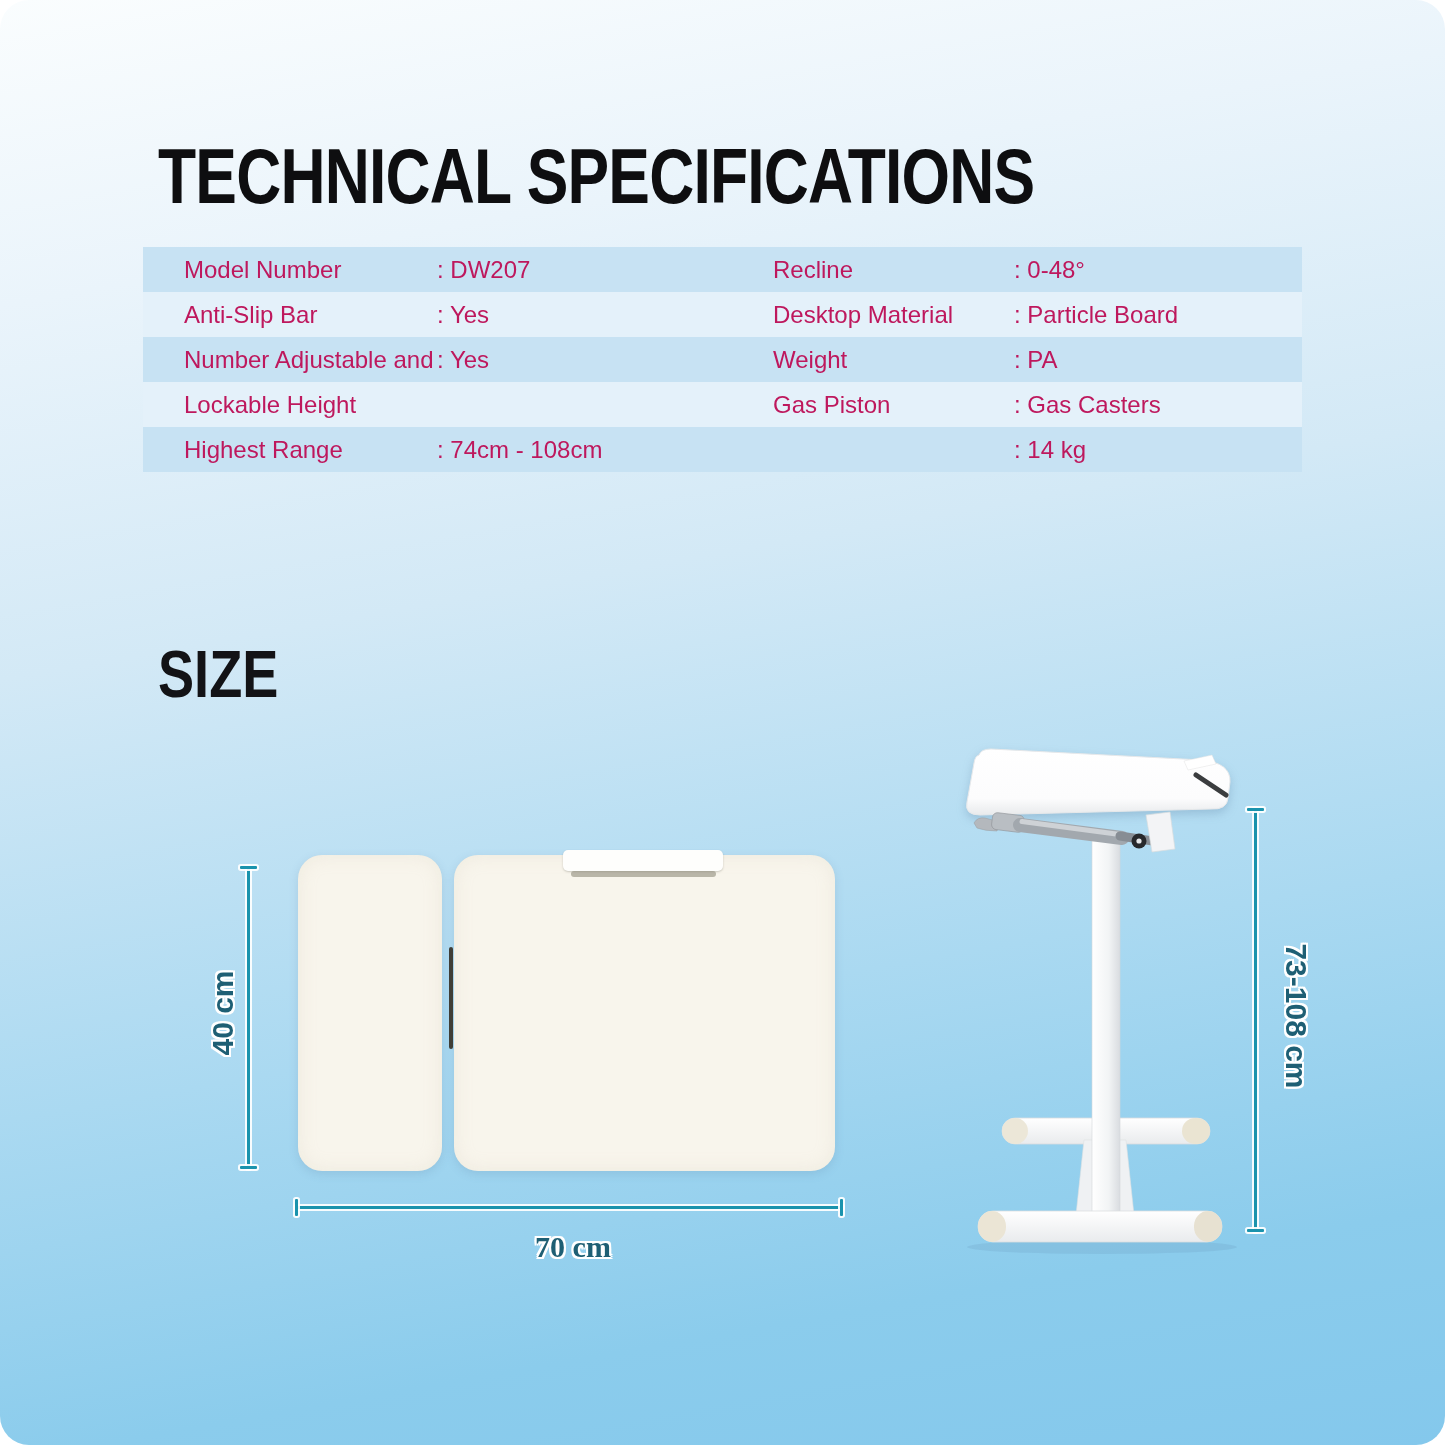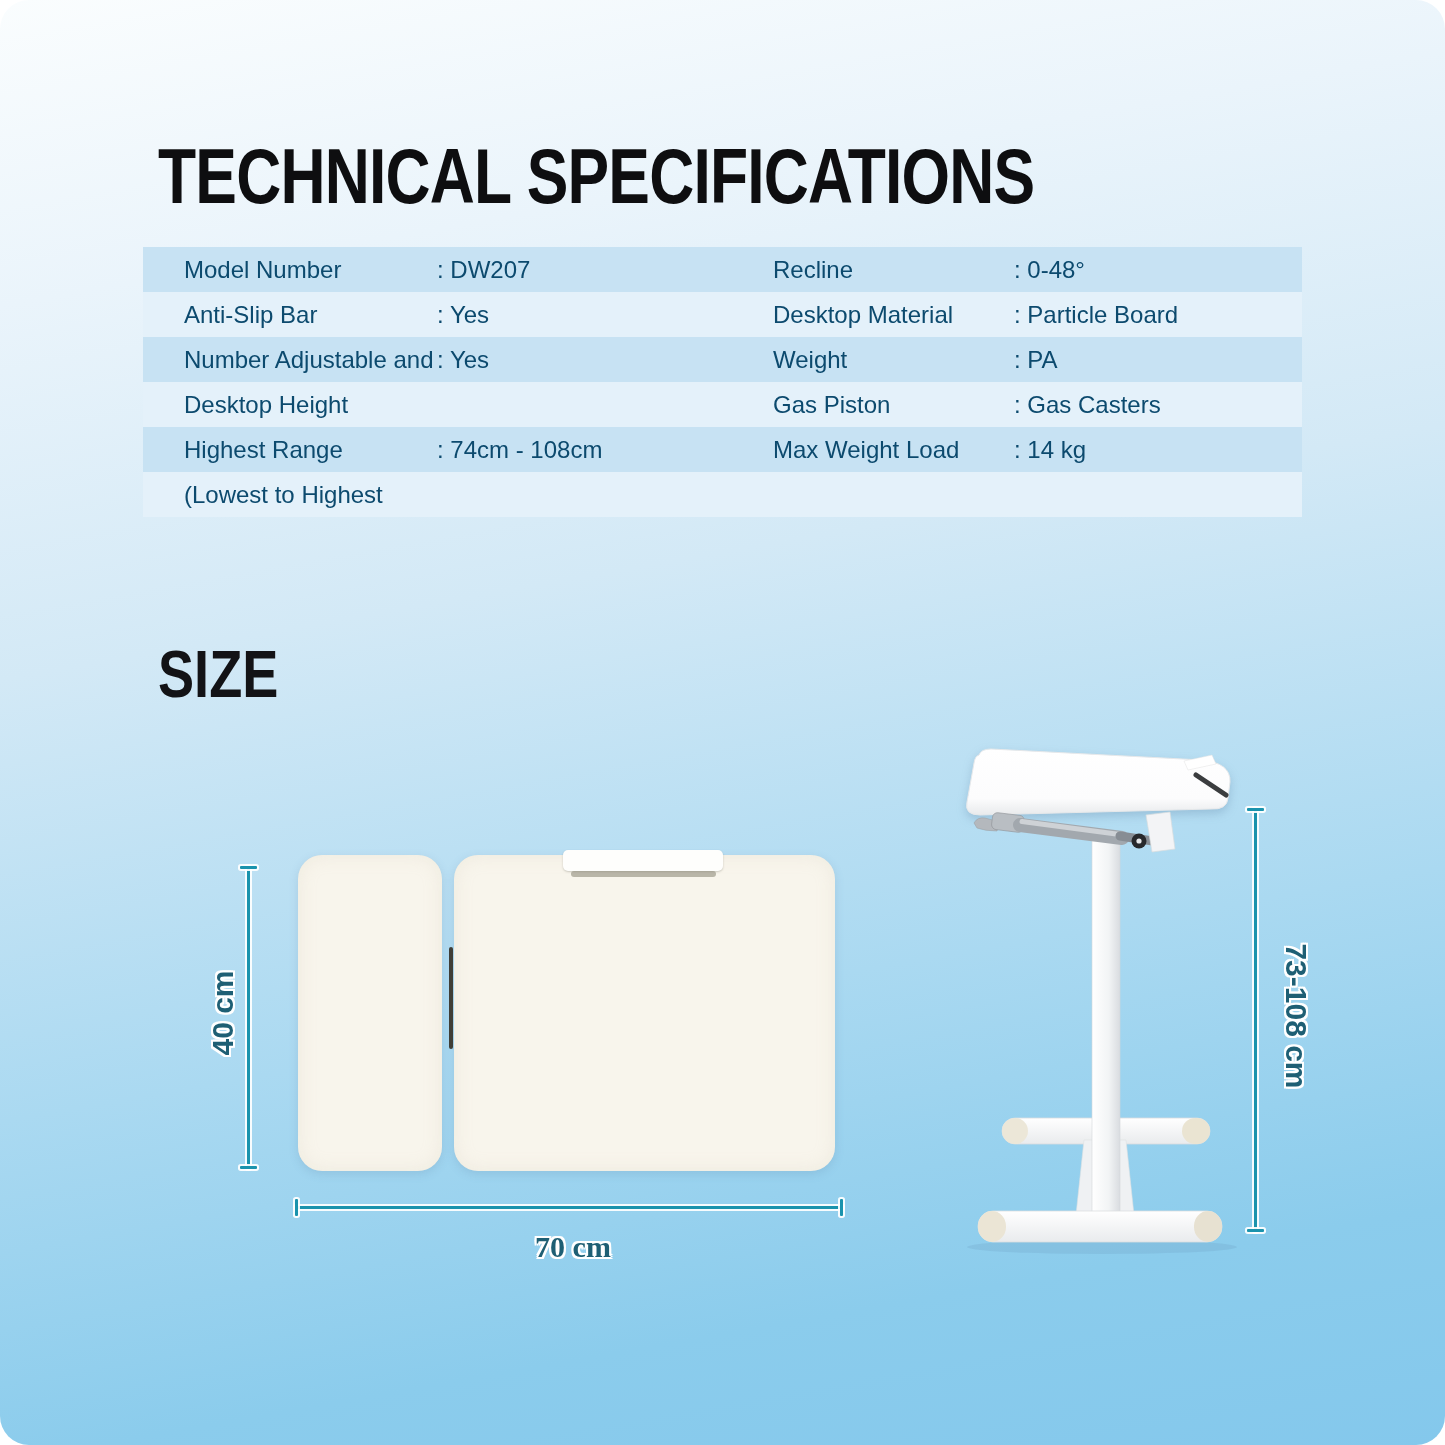--- a/index.html
+++ b/index.html
@@ -24,21 +24,21 @@
     color:#131316;white-space:nowrap;
     transform:scaleX(0.82);transform-origin:left top;
   }
   
   .spec-table{position:absolute;left:143px;top:247px;width:1159px;}
   .spec-row{position:relative;height:45px;width:100%;}
   .spec-row.dark{background:#c7e2f3;}
   .spec-row.light{background:#e4f1fa;}
   .spec-row .cell{
     position:absolute;top:0;height:45px;line-height:45px;
-    font-size:24px;font-weight:500;color:#0c4a6e;white-space:nowrap;
+    font-size:24px;font-weight:500;color:#be185d;white-space:nowrap;
   }
   .spec-row .c0{left:41px;}
   .spec-row .c1{left:294px;}
   .spec-row .c2{left:630px;}
   .spec-row .c3{left:848px;margin-left:23px;}
   
   .panel{
     position:absolute;background:#f8f5ec;border-radius:24px;
     box-shadow:0 3px 10px rgba(90,125,160,0.20), inset 0 0 18px rgba(210,205,185,0.25);
   }
@@ -94,36 +94,29 @@
         <div class="cell c2">Desktop Material</div>
         <div class="cell c3">: Particle Board</div>
       </div>
       <div class="spec-row dark">
         <div class="cell c0">Number Adjustable and</div>
         <div class="cell c1">: Yes</div>
         <div class="cell c2">Weight</div>
         <div class="cell c3">: PA</div>
       </div>
       <div class="spec-row light">
-        <div class="cell c0">Desktop Height</div>
+        <div class="cell c0">Lockable Height</div>
         <div class="cell c1"></div>
         <div class="cell c2">Gas Piston</div>
         <div class="cell c3">: Gas Casters</div>
       </div>
       <div class="spec-row dark">
         <div class="cell c0">Highest Range</div>
         <div class="cell c1">: 74cm - 108cm</div>
-        <div class="cell c2">Max Weight Load</div>
         <div class="cell c3">: 14 kg</div>
-      </div>
-      <div class="spec-row light">
-        <div class="cell c0">(Lowest to Highest</div>
-        <div class="cell c1"></div>
-        <div class="cell c2"></div>
-        <div class="cell c3"></div>
       </div>
     </div>
 
   <div class="size-title">SIZE</div>
 
   <div>
     <div class="panel panel-left"></div>
     <div class="panel panel-right"></div>
     <div class="hinge"></div>
     <div class="handle"></div>

